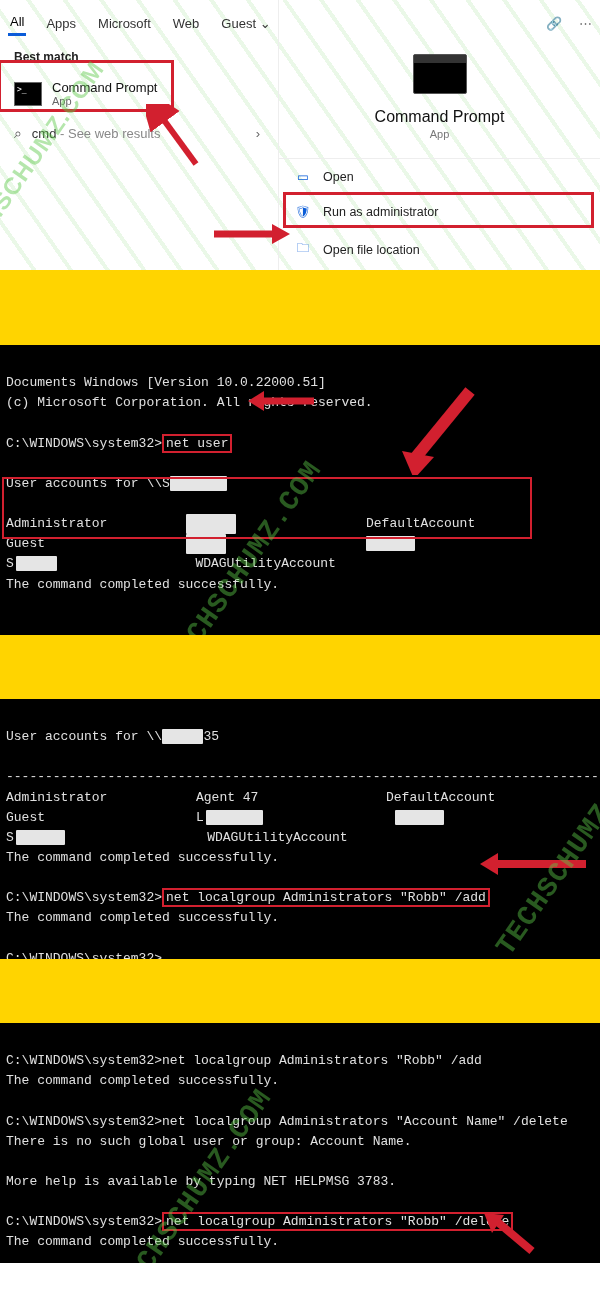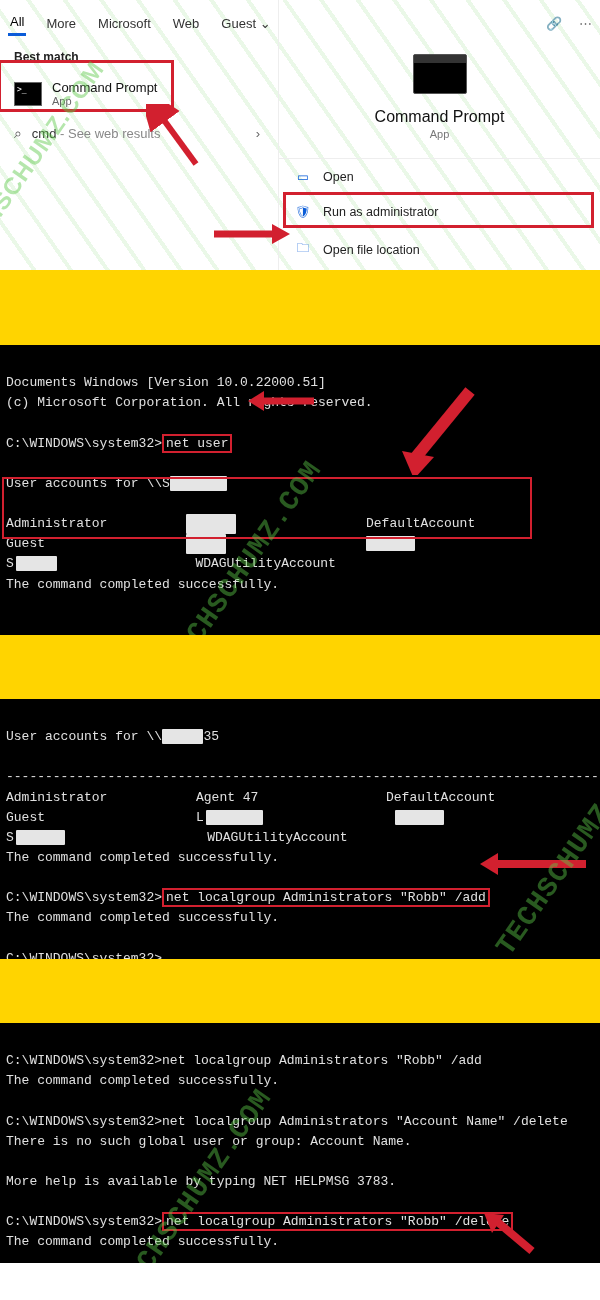--- a/index.html
+++ b/index.html
@@ -67,21 +67,21 @@
   .rel { position: relative; }
 </style>
 </head>
 <body>
 
 <div class="page">
 
 <div class="search-pane rel stripe-bg">
   <div class="tabs">
     <span class="tab active">All</span>
-    <span class="tab">More</span>
+    <span class="tab">Apps</span>
     <span class="tab">Microsoft</span>
     <span class="tab">Web</span>
     <span class="tab"><span>Guest</span> <span>⌄</span></span>
     <div class="tabs-right">
       <span class="icon-gray">🔗</span>
       <span class="icon-gray">⋯</span>
     </div>
   </div>
 
   <div class="left-col rel">

